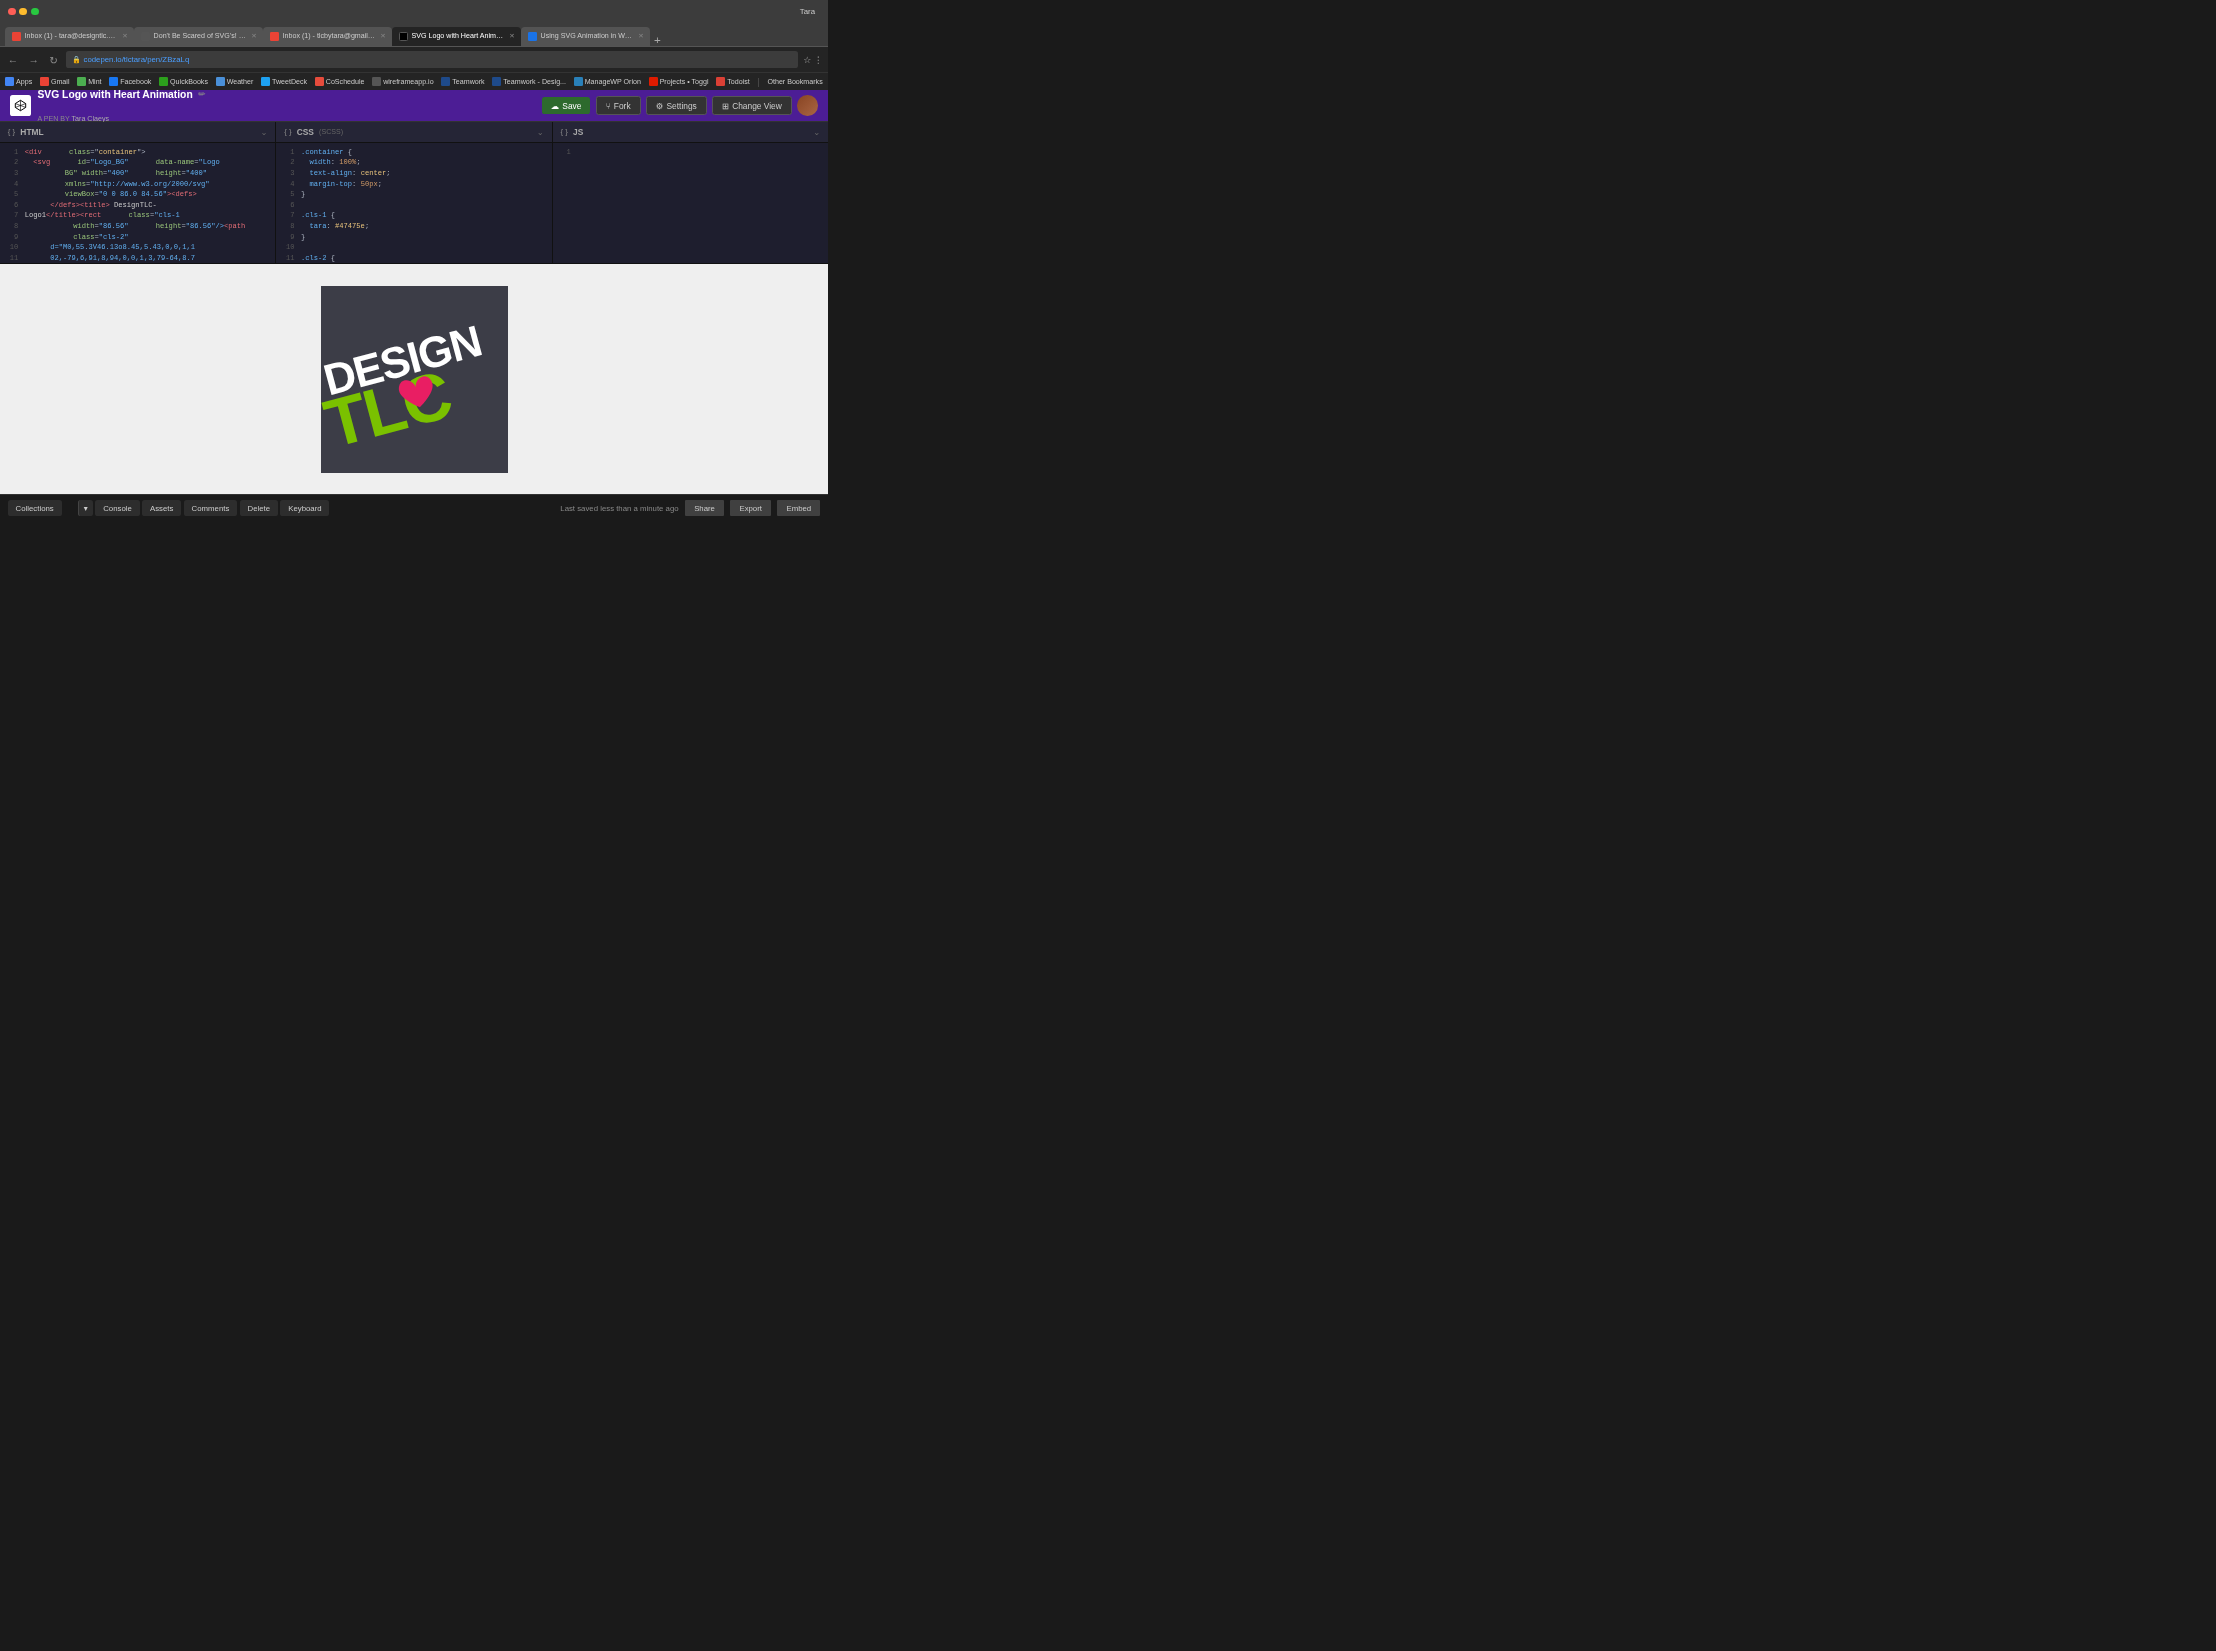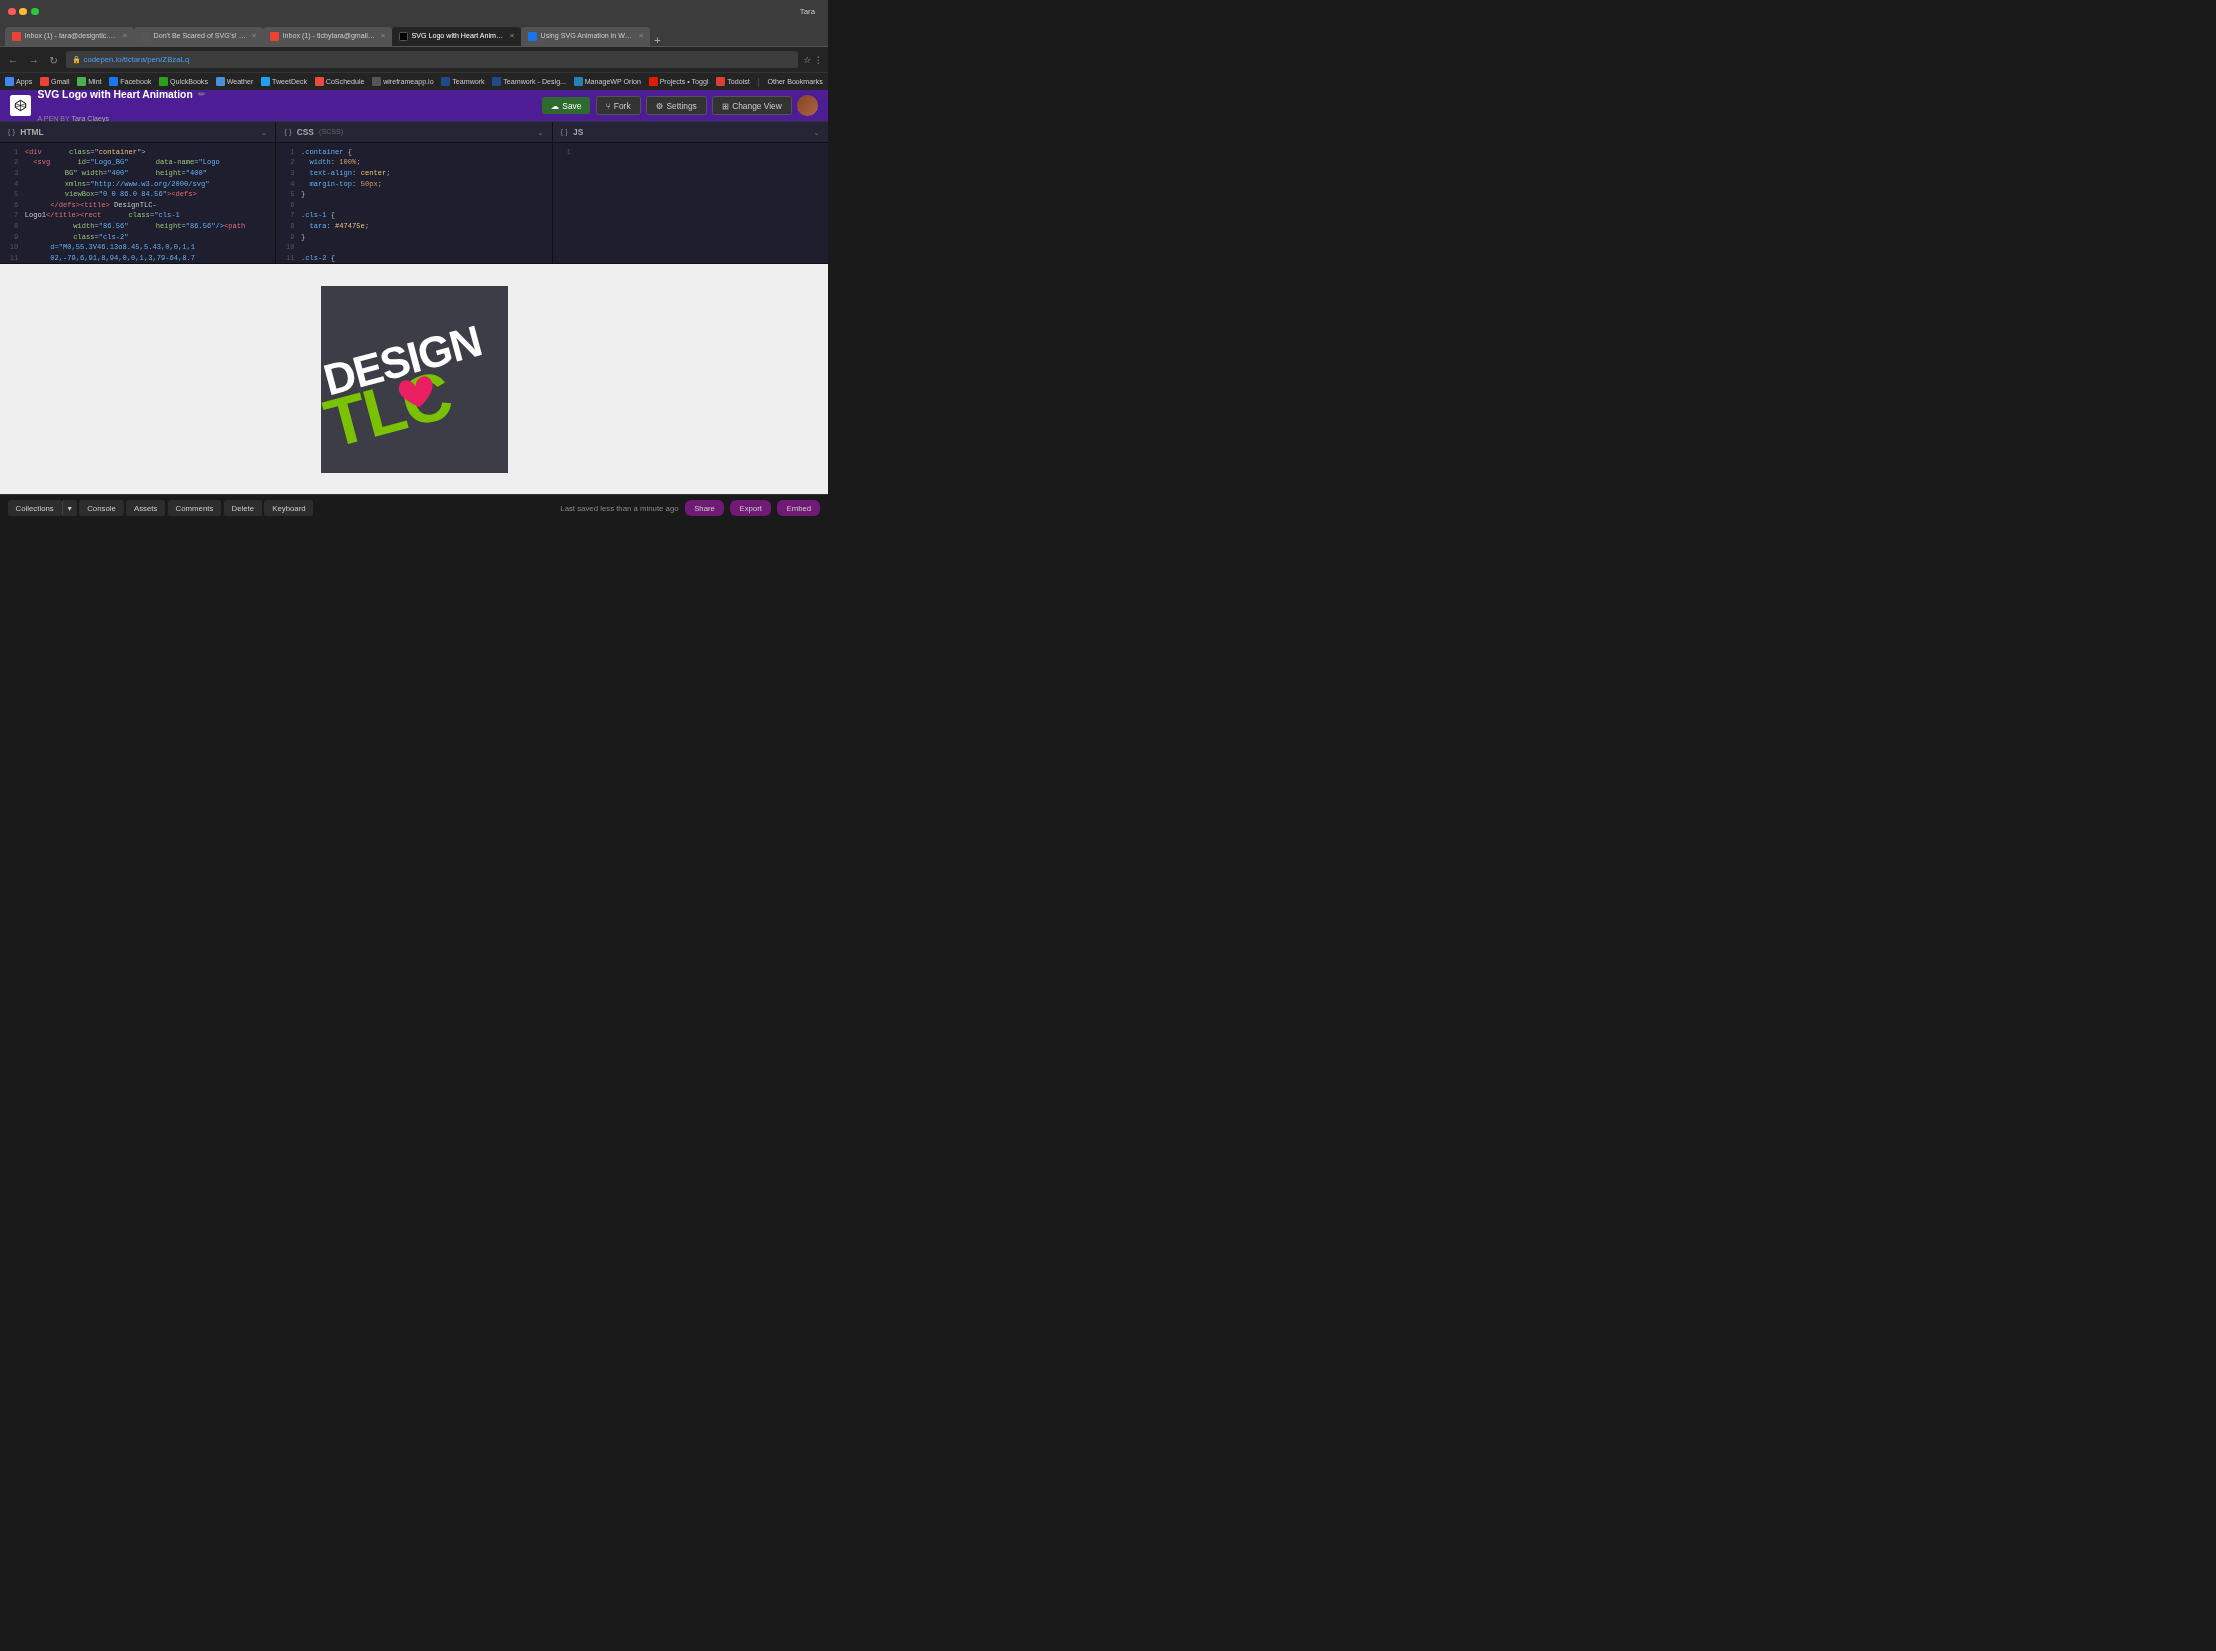--- a/index.html
+++ b/index.html
@@ -77,21 +77,21 @@
     .preview-logo { width: 187px; height: 187px; background: #3c3d47; position: relative; display: flex; align-items: center; justify-content: center; overflow: hidden; }
 
     
     .bottom-bar { background: #1a1a1a; border-top: 0.6px solid #333; display: flex; align-items: center; justify-content: space-between; padding: 0 7.8px; height: 27px; }
     .bottom-left { display: flex; align-items: center; gap: 2.6px; }
     .bottom-btn { padding: 3.2px 7.8px; border-radius: 2.6px; font-size: 7.8px; cursor: pointer; border: none; background: #2d2d2d; color: #ccc; }
     .bottom-btn-collections { display: flex; align-items: center; gap: 2.6px; }
     .bottom-btn-arrow { padding: 3.2px 5.2px; border-radius: 2.6px; font-size: 7.8px; cursor: pointer; border: none; background: #2d2d2d; color: #ccc; border-left: 0.6px solid #444; }
     .bottom-right { display: flex; align-items: center; gap: 6.5px; }
     .last-saved { color: #888; font-size: 7.8px; }
-    .bottom-btn-primary { padding: 3.2px 9px; border-radius: 6px; font-size: 7.8px; cursor: pointer; border: none; background: #701a75; color: #ccc; }
+    .bottom-btn-primary { padding: 3.2px 9px; border-radius: 1px; font-size: 7.8px; cursor: pointer; border: none; background: #404040; color: #ccc; }
     .preview-wrapper { flex: 1; background: #f0f0f0; display: flex; align-items: center; justify-content: center; }
   </style>
 </head>
 <body>
 
 <div>
 
   <div class="title-bar">
     <div class="traffic-lights">
       <div class="traffic-light tl-red"></div>
@@ -403,21 +403,21 @@
 
           <g transform="translate(145, 148) rotate(-12)">
             <path d="M0,8 C0,3 -5,-4 -12,-4 C-19,-4 -22,3 -22,8 C-22,20 0,34 0,34 C0,34 22,20 22,8 C22,3 19,-4 12,-4 C5,-4 0,3 0,8 Z" fill="#e91e63" transform="scale(1.2)"></path>
           </g>
         </svg>
       </div>
     </div>
 
     <div class="bottom-bar">
       <div class="bottom-left">
-        <div style="display:flex;gap:0;">
+        <div style="display:flex;gap:16px;">
           <button class="bottom-btn bottom-btn-collections">
             <span>Collections</span>
           </button>
           <button class="bottom-btn-arrow">
             <span>▾</span>
           </button>
         </div>
         <button class="bottom-btn">
           <span>Console</span>
         </button>

